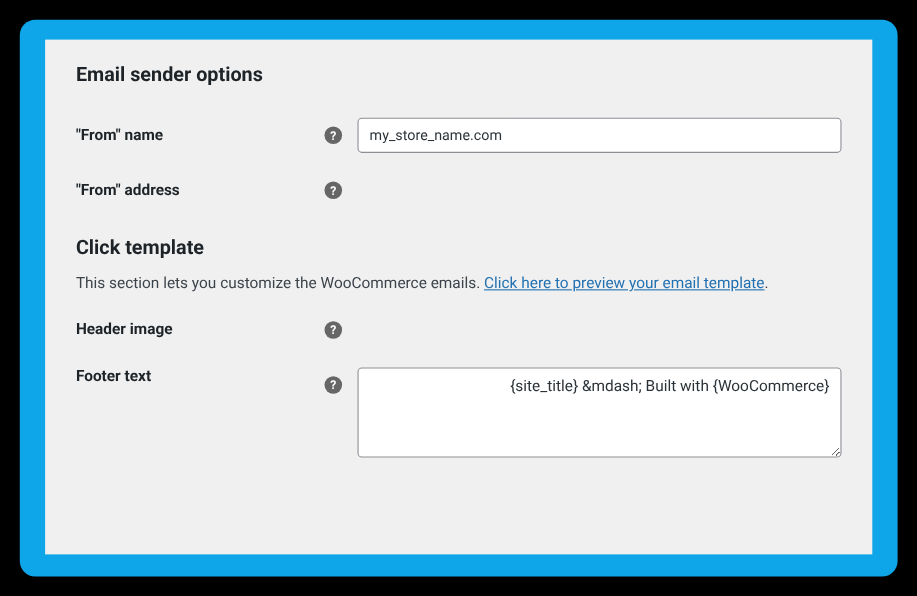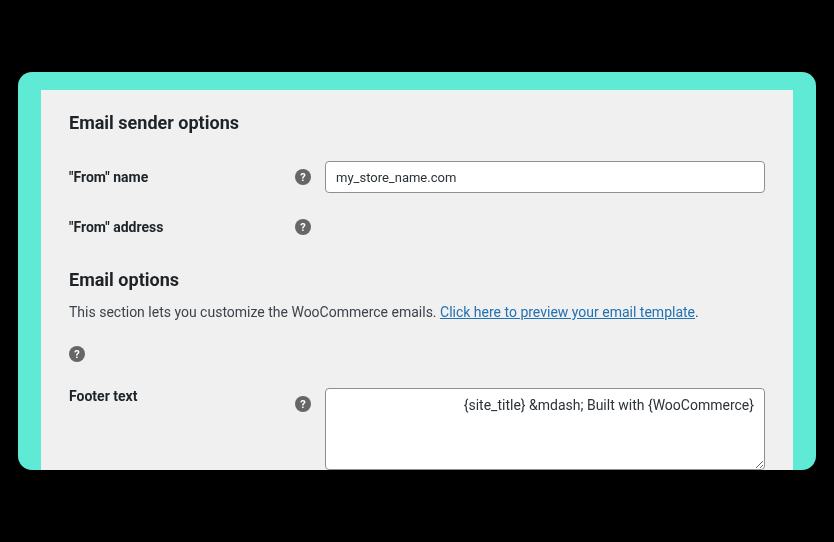--- a/index.html
+++ b/index.html
@@ -10,24 +10,24 @@
     body {
       font-family: -apple-system, BlinkMacSystemFont, "Segoe UI", Roboto, sans-serif;
       background: #000;
       display: flex;
       align-items: center;
       justify-content: center;
       width: 834px;
       height: 542px;
     }
     .window {
-      background: #5eead4;
+      background: #0ea5e9;
       border-radius: 14px;
       width: 798px;
-      height: 398px;
+      height: 506px;
       overflow: hidden;
       box-shadow: 0 0 0 1px rgba(0,0,0,0.1);
     }
     .panel {
       background: #f0f0f1;
       margin: 18px 23px 20px 23px;
       padding: 22px 28px 26px 28px;
       height: 468px;
     }
     .section-title {
@@ -121,27 +121,28 @@
       <label class="field-label">"From" name</label>
       <span class="help-icon">?</span>
       <input type="text" class="field-input" value="my_store_name.com" style="">
     </div>
 
     <div class="field-row">
       <label class="field-label">"From" address</label>
       <span class="help-icon">?</span>
     </div>
 
-    <h2 class="section-title second">Email options</h2>
+    <h2 class="section-title second">Click template</h2>
 
     <p class="description">
       <span>This section lets you customize the WooCommerce emails. </span><a href="#">Click here to preview your email template</a><span>.</span>
     </p>
 
     <div class="field-row">
+      <label class="field-label">Header image</label>
       <span class="help-icon">?</span>
     </div>
 
     <div class="field-row textarea-row">
       <label class="field-label">Footer text</label>
       <span class="help-icon">?</span>
       <textarea class="field-textarea" style="">{site_title} &amp;mdash; Built with {WooCommerce}</textarea>
     </div>
 
   </div>

